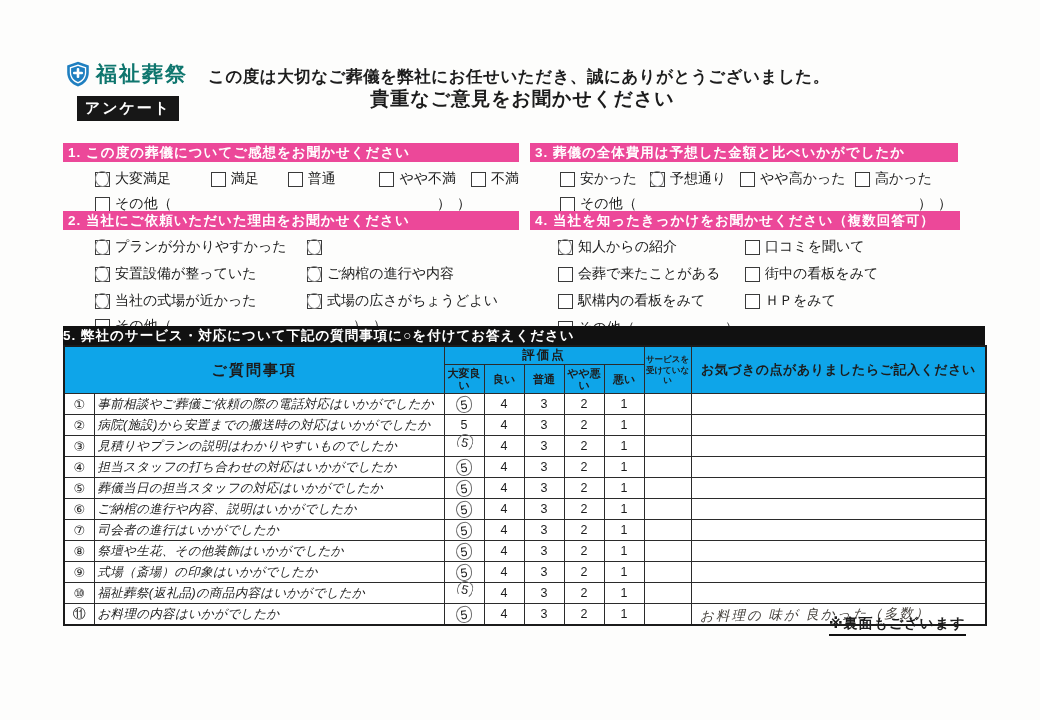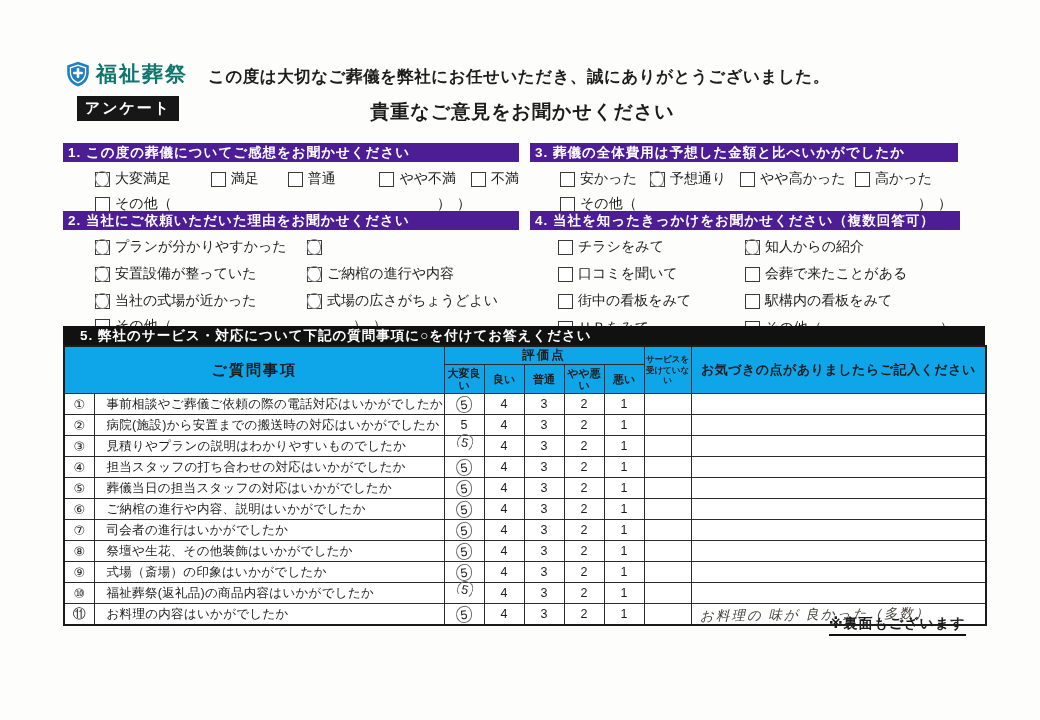--- a/index.html
+++ b/index.html
@@ -9,29 +9,29 @@
     overflow:hidden;
   }
   .abs{position:absolute;}
 
   
   .brand-row{left:66px;top:60px;display:flex;align-items:center;gap:6px;}
   .brand-name{font-size:21px;font-weight:bold;color:#0f766e;letter-spacing:2px;font-family:Liberation Mono, monospace;}
   .badge{left:77px;top:96px;width:102px;height:25px;background:#171717;color:#fff;
     font-size:15px;font-weight:bold;letter-spacing:2px;display:flex;align-items:center;justify-content:center;}
   .greeting{left:208px;top:66px;font-size:16.5px;font-weight:bold;letter-spacing:.5px;}
-  .subtitle{left:210px;top:99px;width:625px;text-align:center;font-size:19px;font-weight:bold;letter-spacing:1px;}
+  .subtitle{left:210px;top:86px;width:625px;text-align:center;font-size:19px;font-weight:bold;letter-spacing:1px;}
 
   
   section{position:absolute;}
   #sec1{left:63px;top:143px;width:456px;}
   #sec3{left:530px;top:143px;width:428px;}
   #sec2{left:63px;top:211px;width:456px;}
   #sec4{left:530px;top:211px;width:430px;}
-  .bar{background:#4c1d95;color:#fff;font-size:13.5px;font-weight:bold;height:19px;
+  .bar{background:#ec4899;color:#fff;font-size:13.5px;font-weight:bold;height:19px;
     line-height:19px;padding-left:5px;letter-spacing:1px;white-space:nowrap;}
   .opts{padding:8px 0 0 32px;}
   #sec1 .opts,#sec3 .opts{display:flex;align-items:flex-start;}
   #sec3 .opts{padding-left:30px;}
   #sec1 .opt:nth-child(1){width:120px;}
   #sec1 .opt:nth-child(2){width:80px;}
   #sec1 .opt:nth-child(3){width:95px;}
   #sec1 .opt:nth-child(4){width:95px;}
   #sec3 .opt:nth-child(1){width:90px;}
   #sec3 .opt:nth-child(2){width:90px;}
@@ -46,33 +46,33 @@
   #sec1 .other-row{margin-left:32px;width:376px;}
   #sec2 .other-row{margin-left:32px;width:292px;}
   #sec3 .other-row{margin-left:30px;width:392px;}
   .close-paren{margin-left:auto;}
   .opt .close-paren{margin-left:auto;padding-right:6px;}
   .opt.has-close{flex:1;}
 
   
   .tablewrap{left:63px;top:326px;width:922px;}
   .bar5{background:#111;color:#fff;font-size:13.5px;font-weight:bold;height:19px;line-height:19px;
-    padding-left:17px;letter-spacing:1px;}
+    padding-left:0;letter-spacing:1px;}
   table{border-collapse:collapse;table-layout:fixed;width:922px;background:#fff;border:2px solid #1b1b1b;}
   th,td{border:1px solid #2b2b2b;padding:0;}
   col.c-no{width:30px;} col.c-q{width:350px;} col.c-r{width:40px;} col.c-ns{width:47px;} col.c-cm{width:295px;}
   th{font-weight:bold;background:#0ea5e9;}
   th.qh{font-size:15px;letter-spacing:2px;}
   th.eval{font-size:12.5px;height:17px;letter-spacing:2px;}
   th.rl{font-size:11px;line-height:1.1;height:26px;padding:1px;}
   th.ns{font-size:8.5px;line-height:1.25;padding:1px;}
   th.ch{font-size:13px;letter-spacing:.5px;margin-left:16px;}
   tbody td{height:20px;}
   td.no{font-size:13px;text-align:center;}
-  td.q{font-size:12.5px;text-align:left;padding-left:12px;letter-spacing:.3px;white-space:nowrap;overflow:hidden;}
+  td.q{font-size:12.5px;text-align:left;padding-left:3px;letter-spacing:.3px;white-space:nowrap;overflow:hidden;font-style:italic;}
   td.r{text-align:center;font-size:12.5px;}
   .circle{display:inline-flex;align-items:center;justify-content:center;width:16px;height:17px;
     border:1.5px solid #6f6f6f;border-radius:55% 45% 50% 52%;transform:rotate(-7deg);box-sizing:border-box;}
   tbody tr:nth-child(3) .circle{transform:translate(1px,-4px) rotate(14deg);border-bottom-color:transparent;}
   tbody tr:nth-child(10) .circle{transform:translate(1px,-4px) rotate(14deg);border-bottom-color:transparent;}
   td.cm{text-align:left;}
   .handwriting{display:inline-block;font-size:13.5px;color:#46423d;letter-spacing:2px;
     font-style:italic;transform:rotate(-.8deg);padding-left:8px;white-space:nowrap;}
 
   .backnote{left:829px;top:615px;font-size:14px;font-weight:bold;letter-spacing:1px;
@@ -209,24 +209,20 @@
         <span class="lbl">その他（</span>
         <span class="close-paren">）</span>
       </label>
       <span class="close-paren">）</span>
     </div>
   </section>
 
 <section id="sec4">
   <div class="bar">4. 当社を知ったきっかけをお聞かせください（複数回答可）</div>
   <div class="opts">
-      <label class="opt">
-        <span class="cb"></span>
-        <span class="lbl">チラシをみて</span>
-      </label>
       <label class="opt">
         <span class="cb">
           <span class="mark"></span>
         </span>
         <span class="lbl">知人からの紹介</span>
       </label>
       <label class="opt">
         <span class="cb"></span>
         <span class="lbl">口コミを聞いて</span>
       </label>

